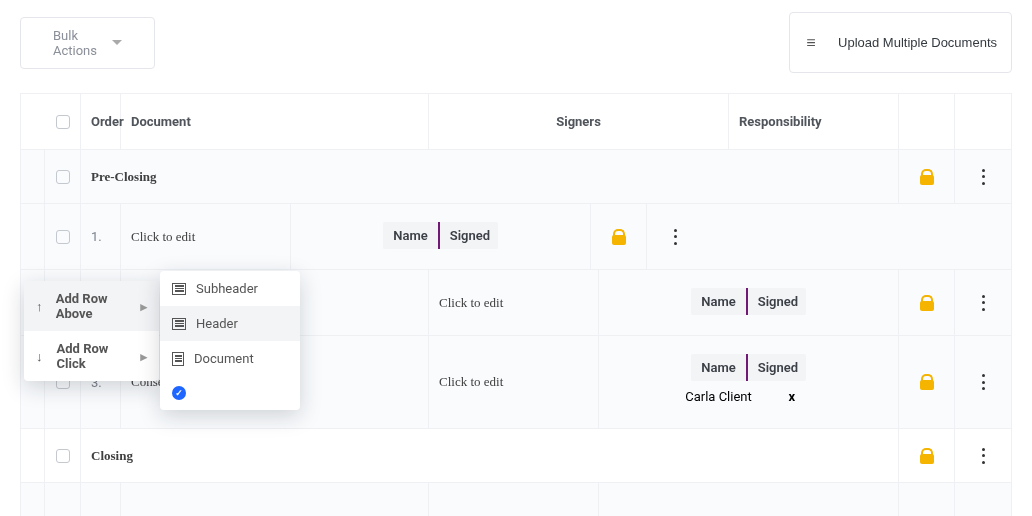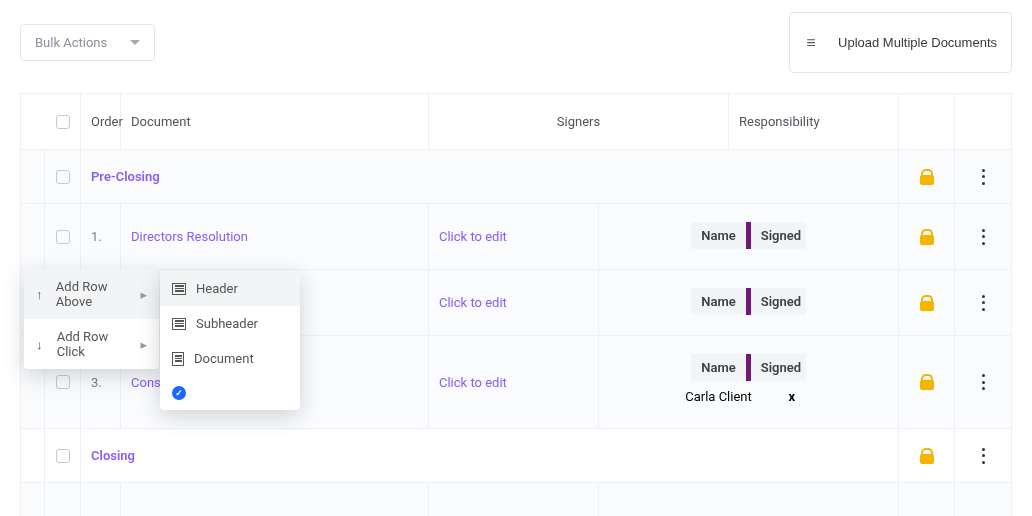--- a/index.html
+++ b/index.html
@@ -7,21 +7,21 @@
     font-family: -apple-system, BlinkMacSystemFont, "Segoe UI", Roboto, sans-serif;
     background: #fff;
     font-size: 13px;
     color: #333;
   }
   .wrap { padding: 12px 20px; }
   .topbar { display: flex; justify-content: space-between; align-items: center; margin-bottom: 20px; }
   .bulk-select {
     border: 1px solid #e4e6eb;
     border-radius: 4px;
-    padding: 10px 14px;
+    padding: 10px 32px;
     width: 135px;
     display: flex;
     justify-content: space-between;
     align-items: center;
     color: #8a8f99;
     font-size: 13px;
     cursor: pointer;
   }
   .caret-down {
     width: 0; height: 0;
@@ -78,21 +78,21 @@
   .c-sign  { width: 300px; flex: 0 0 300px; flex-direction: column; align-items: stretch; padding: 12px 10px; }
   .c-lock  { width: 56px; flex: 0 0 56px; justify-content: center; }
   .c-more  { width: 56px; flex: 0 0 56px; justify-content: center; }
 
   .chk {
     width: 14px; height: 14px;
     border: 1.5px solid #c4c8cf;
     border-radius: 3px;
     display:inline-block;
   }
-  .link { color: #8b5cf6; cursor: pointer; }
+  .link { color: #404040; cursor: pointer; font-family: Liberation Serif, serif; }
   .link.bold { font-weight: 600; }
   .muted { color: #7d838f; }
   .hdr-label { color:#50555c; font-size:13px; }
 
   .lock-icon {
     width: 14px; height: 16px;
     position: relative;
   }
   .lock-icon::before {
     content:"";
@@ -123,38 +123,39 @@
 
   .sign-head {
     display:flex;
     background:#f3f4f6;
     border-radius:2px;
     font-weight:600;
     color:#3b3f46;
     margin-bottom:2px;
   }
   .sign-head .sn { flex:1; padding:6px 10px; }
-  .sign-head .ss { width:60px; text-align:center; padding:6px 10px; border-left:5px solid #701a75; }
+  .sign-head .ss { width:60px; text-align:center; padding:6px 10px; border-left:2px solid #701a75; }
   .sign-row {
     display:flex;
     color:#000000;
   }
   .sign-row .sn { flex:1; padding:6px 10px; }
   .sign-row .ss { width:60px; text-align:center; padding:6px 10px; font-weight:700; }
 
   
   .ctx1 {
     position:absolute;
-    top:269px; left:24px;
+    top:281px; left:24px;
     width:135px;
     background:#fff;
     border-radius:4px;
     box-shadow:0 6px 22px rgba(20,25,40,.18);
     z-index:10;
     font-size:13px;
+    font-weight:bold;
   }
   .ctx1 .item, .ctx2 .item {
     display:flex;
     align-items:center;
     gap:10px;
     padding:10px 12px;
     color:#555;
     cursor:pointer;
   }
   .ctx1 .item.active { background:#f3f4f6; }
@@ -201,21 +202,21 @@
   }
 
   .arrow-up, .arrow-down { width:12px; height:14px; position:relative; }
   .arrow-up::before {
     content:"↑"; color:#555;
   }
   .arrow-down::before {
     content:"↓"; color:#555;
   }
 
-  .header-row .cell { font-size:13px; color:#50555c; padding:20px 10px; }
+  .header-row .cell { font-size:13px; color:#50555c; padding:20px 10px;font-weight:bold; }
   .header-row .c-drag { border-right:none; }
   .span-rest {
     flex:1;
     border-right:1px solid #eef0f4;
     display:flex;
     align-items:center;
     padding:18px 10px;
   }
 </style>
 </head>
@@ -277,23 +278,20 @@
     </div>
 
 
     <div class="row shaded">
       <div class="cell c-drag"></div>
       <div class="cell c-check">
           <span class="chk"></span>
         </div>
       <div class="cell c-order">
           <span class="muted">1.</span>
-        </div>
-      <div class="cell c-doc">
-          <span class="link">Directors Resolution</span>
         </div>
       <div class="cell c-resp">
           <span class="link">Click to edit</span>
         </div>
       <div class="cell c-sign">
         <div class="sign-head">
           <div class="sn">Name</div>
           <div class="ss">Signed</div>
         </div>
       </div>
@@ -414,37 +412,37 @@
     <span class="chev">▸</span>
   </div>
   <div class="item">
     <span class="arrow-down"></span>
     <span>Add Row Click</span>
     <span class="chev">▸</span>
   </div>
 </div>
 
 <div class="ctx2">
+  <div class="item">
+    <span class="glyph-box">
+        <i></i>
+        <i></i>
+        <i></i>
+      </span>
+    <span>Subheader</span>
+  </div>
   <div class="item active">
     <span class="glyph-box">
         <i></i>
         <i></i>
         <i></i>
       </span>
     <span>Header</span>
   </div>
   <div class="item">
-    <span class="glyph-box">
-        <i></i>
-        <i></i>
-        <i></i>
-      </span>
-    <span>Subheader</span>
-  </div>
-  <div class="item">
     <span class="glyph-doc">
         <i></i>
         <i></i>
         <i></i>
       </span>
     <span>Document</span>
   </div>
   <div class="item">
     <span class="glyph-seal">✓</span>
   </div>

